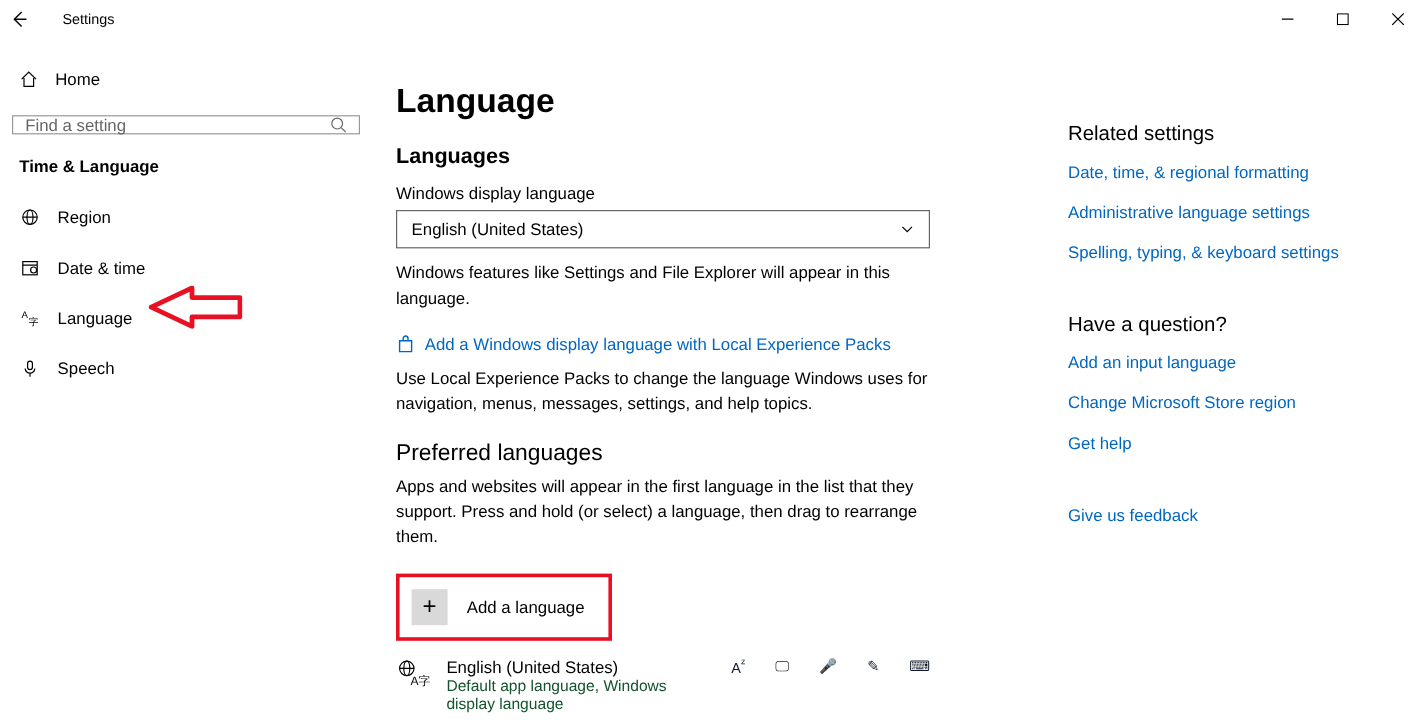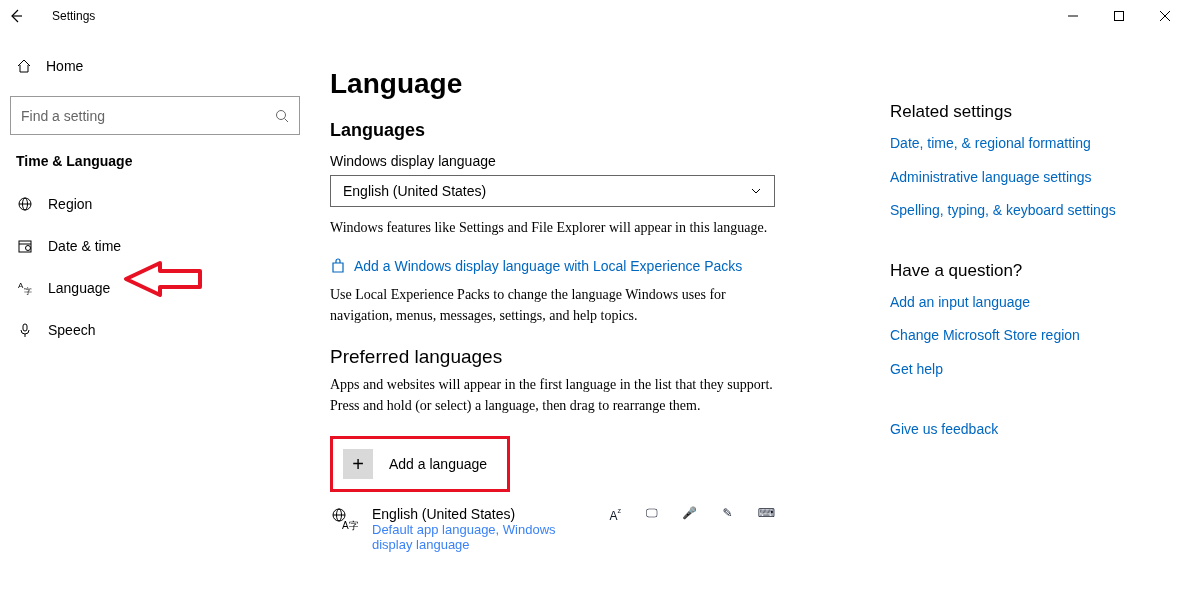--- a/index.html
+++ b/index.html
@@ -6,32 +6,32 @@
   html, body { margin:0; padding:0; font-family: "Segoe UI", Arial, sans-serif; font-size:14px; color:#000; background:#fff; width:1188px; height:601px; overflow:hidden;}
   .titlebar { height:32px; display:flex; align-items:center; justify-content:space-between; padding-left:8px;}
   .title-left { display:flex; align-items:center; gap:12px;}
   .title-left .back { width:32px; text-align:center; font-size:16px; cursor:pointer;}
   .title-left .app-title { font-size:12px;}
   .win-controls { display:flex;}
   .win-btn { width:46px; height:32px; display:flex; align-items:center; justify-content:center; cursor:pointer;}
   .layout { display:flex; }
   .sidebar { width:310px; padding:0 10px; }
   .home-row { display:flex; align-items:center; gap:14px; height:40px; margin:14px 0 10px 6px; cursor:pointer;}
-  .search-box { height:39px; border:1px solid #999; display:flex; align-items:center; justify-content:space-between; padding:0 10px; color:#666; cursor:text;}
+  .search-box { height:16px; border:1px solid #999; display:flex; align-items:center; justify-content:space-between; padding:0 10px; color:#666; cursor:text;}
   .category { font-weight:600; margin:18px 0 14px 6px;}
   .nav-item { display:flex; align-items:center; gap:14px; height:42px; padding-left:6px; cursor:pointer; position:relative;}
   .nav-item .icon { width:18px; display:flex; justify-content:center;}
   .main { flex:1; padding:0 20px; display:flex;}
   .content { width:560px; padding-top:18px;}
   .right { width:260px; padding-top:70px;}
   h1 { font-weight:600; font-size:28px; margin:18px 0 20px 0;}
   h2 { font-weight:600; font-size:18px; margin:0 0 12px 0;}
   .sublabel { margin:10px 0 6px 0;}
   .dropdown { width:445px; height:32px; border:1px solid #666; display:flex; align-items:center; justify-content:space-between; padding:0 12px; cursor:pointer;}
-  .desc { margin:10px 16px 20px 0; line-height:1.5; width:445px;font-family:Liberation Serif, serif;}
+  .desc { margin:10px 16px 20px 0; line-height:1.5; width:445px;}
   .link { color:#0067c0; cursor:pointer;}
   .link-row { display:flex; align-items:center; gap:8px; margin-bottom:6px;}
   .add-lang { display:flex; align-items:center; gap:16px; padding:10px 16px 10px 10px; border:3px solid #e81123; width:180px; cursor:pointer; margin-bottom:14px;}
   .plus-box { width:30px; height:30px; background:#d9d9d9; display:flex; align-items:center; justify-content:center; font-size:20px;}
   .lang-entry { display:flex; align-items:flex-start; gap:14px; width:445px;}
   .lang-icon { font-size:20px; width:30px; text-align:center;}
   .lang-icons-right { margin-left:auto; display:flex; gap:25px; font-size:12px; color:#0f172a;}
   .right h3 { font-weight:400; font-size:17px; margin:0 0 12px 0;}
   .right .link { display:block; margin-bottom:14px; line-height:1.4;}
   .right-section { margin-bottom:40px;}
@@ -174,21 +174,21 @@
         <div class="lang-icon">
           <svg width="28" height="28" viewBox="0 0 28 28">
               <circle cx="9" cy="9" r="6" stroke="#000" fill="none"></circle>
               <ellipse cx="9" cy="9" rx="2.5" ry="6" stroke="#000" fill="none"></ellipse>
               <line x1="3" y1="9" x2="15" y2="9" stroke="#000"></line>
               <text x="12" y="23" font-size="10" fill="#000">A字</text>
             </svg>
         </div>
         <div>
           <div>English (United States)</div>
-          <div style="color:#3b82f6;font-size:13px;">Default app language, Windows display language</div>
+          <div style="color:#14532d;font-size:13px;">Default app language, Windows display language</div>
         </div>
         <div class="lang-icons-right">
           <span>A<sup>ᶻ</sup></span>
           <span>🖵</span>
           <span>🎤</span>
           <span>✎</span>
           <span>⌨</span>
         </div>
       </div>
     </div>

